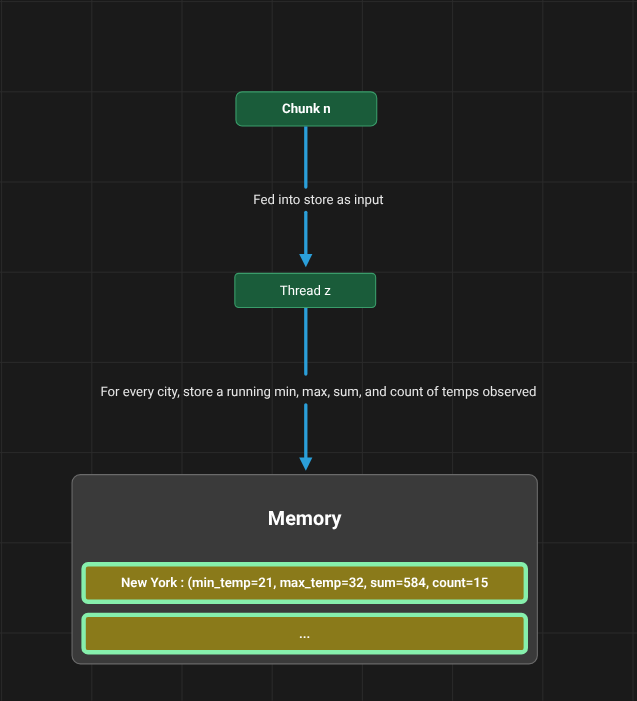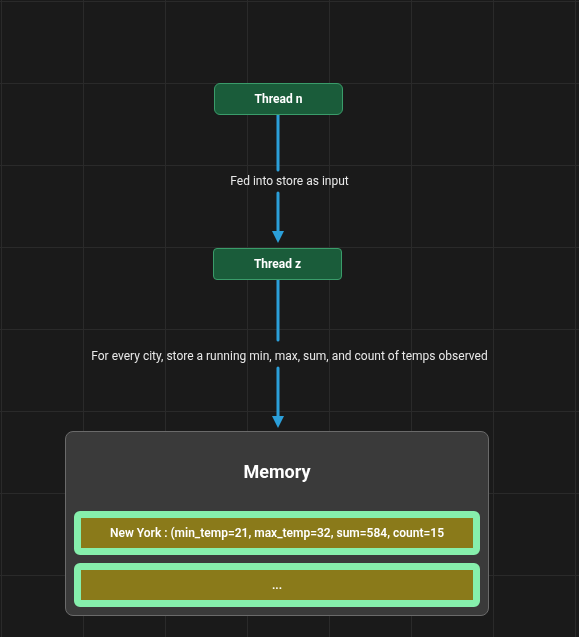--- a/index.html
+++ b/index.html
@@ -62,21 +62,21 @@
       width: 129px;
       height: 32px;
       background-color: #1a5c3a;
       border: 1px solid #3a9c6a;
       border-radius: 4px;
       display: flex;
       align-items: center;
       justify-content: center;
       color: #ffffff;
       font-size: 12px;
-      font-weight: 700;
+      font-weight: 400;
     }
     
     .label-1 {
       position: absolute;
       left: 0;
       right: 0;
       top: 174px;
       text-align: center;
       color: #e8e8e8;
       font-size: 12px;
@@ -110,21 +110,21 @@
       text-align: center;
       padding: 29px 0;
     }
     
     .memory-content {
       padding: 0 8px 8px 8px;
     }
     
     .memory-row {
       background-color: #8a7a1a;
-      border: 7px solid #86efac;
+      border: 4px solid #86efac;
       border-radius: 6px;
       padding: 8px;
       margin-bottom: 8px;
       text-align: center;
       color: #ffffff;
       font-size: 12px;
       font-weight: 600;
     }
     
     .memory-row:last-child {
@@ -137,21 +137,21 @@
     }
   </style>
 </head>
 <body>
 
 <div class="grid-bg"></div>
 
 <div class="canvas">
 
   <div class="chunk-box">
-    <span>Thread n</span>
+    <span>Chunk n</span>
   </div>
 
   <svg class="arrow" style="left:270px; top:115px;" width="16" height="130">
     <line x1="8" y1="0" x2="8" y2="55" stroke="#2b9fd9" stroke-width="3" stroke-linecap="round"></line>
     <line x1="8" y1="78" x2="8" y2="116" stroke="#2b9fd9" stroke-width="3" stroke-linecap="round"></line>
     <polygon points="8,128 2,116 14,116" fill="#2b9fd9"></polygon>
   </svg>
 
   <div class="label-1">Fed into store as input</div>
 

